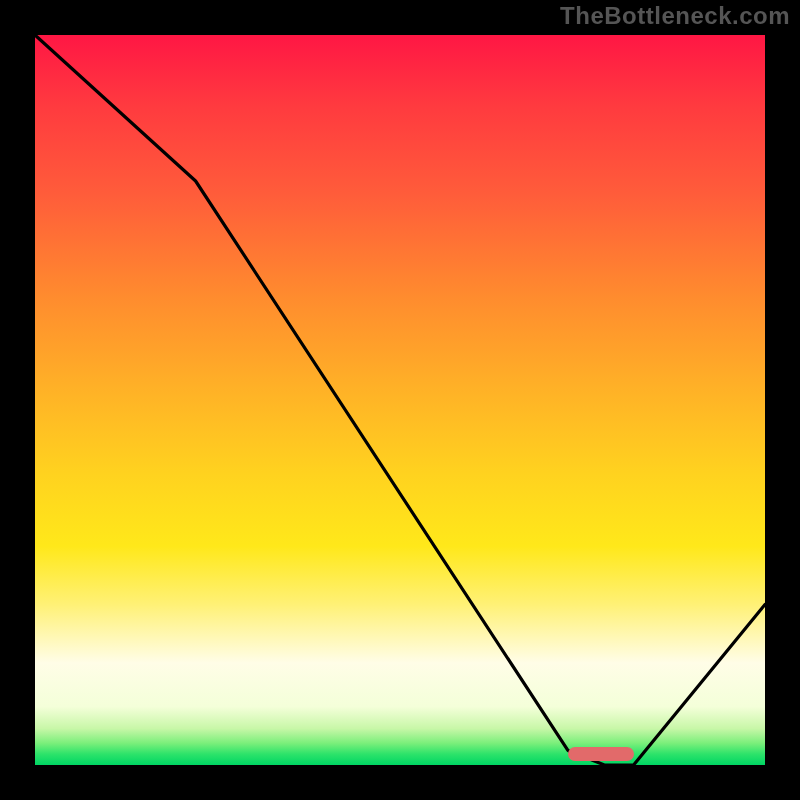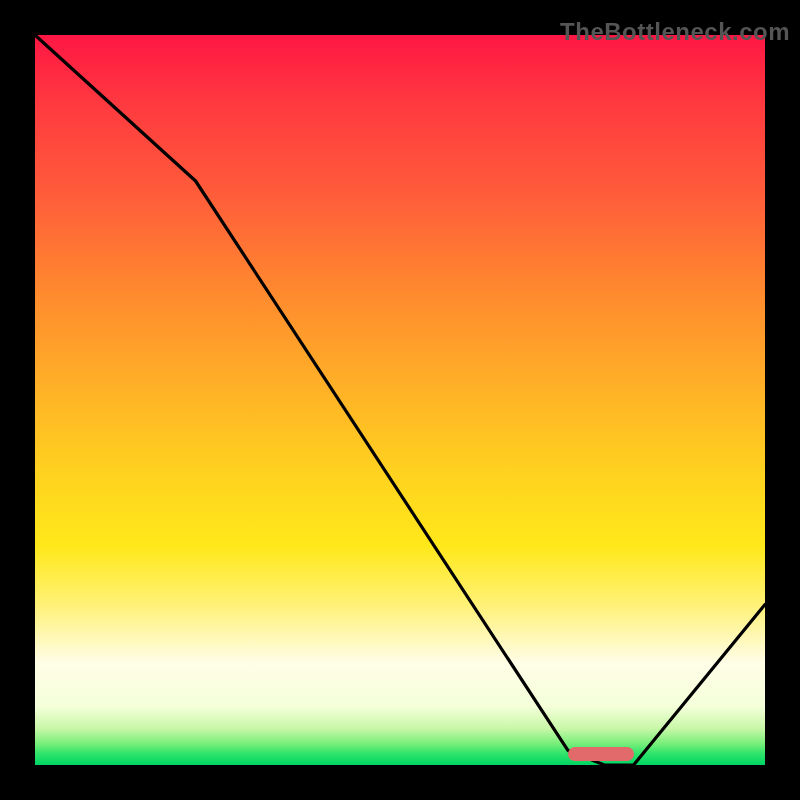--- a/index.html
+++ b/index.html
@@ -19,21 +19,20 @@
   }
   .watermark {
     position: absolute;
     top: 2px;
     right: 10px;
     color: #555;
     font-size: 24px;
     font-weight: bold;
     letter-spacing: 0.5px;
     z-index: 5;
-    margin-top: 16px;
   }
   .plot {
     position: absolute;
     left: 35px;
     top: 35px;
     width: 730px;
     height: 730px;
     overflow: hidden;
   }
   

